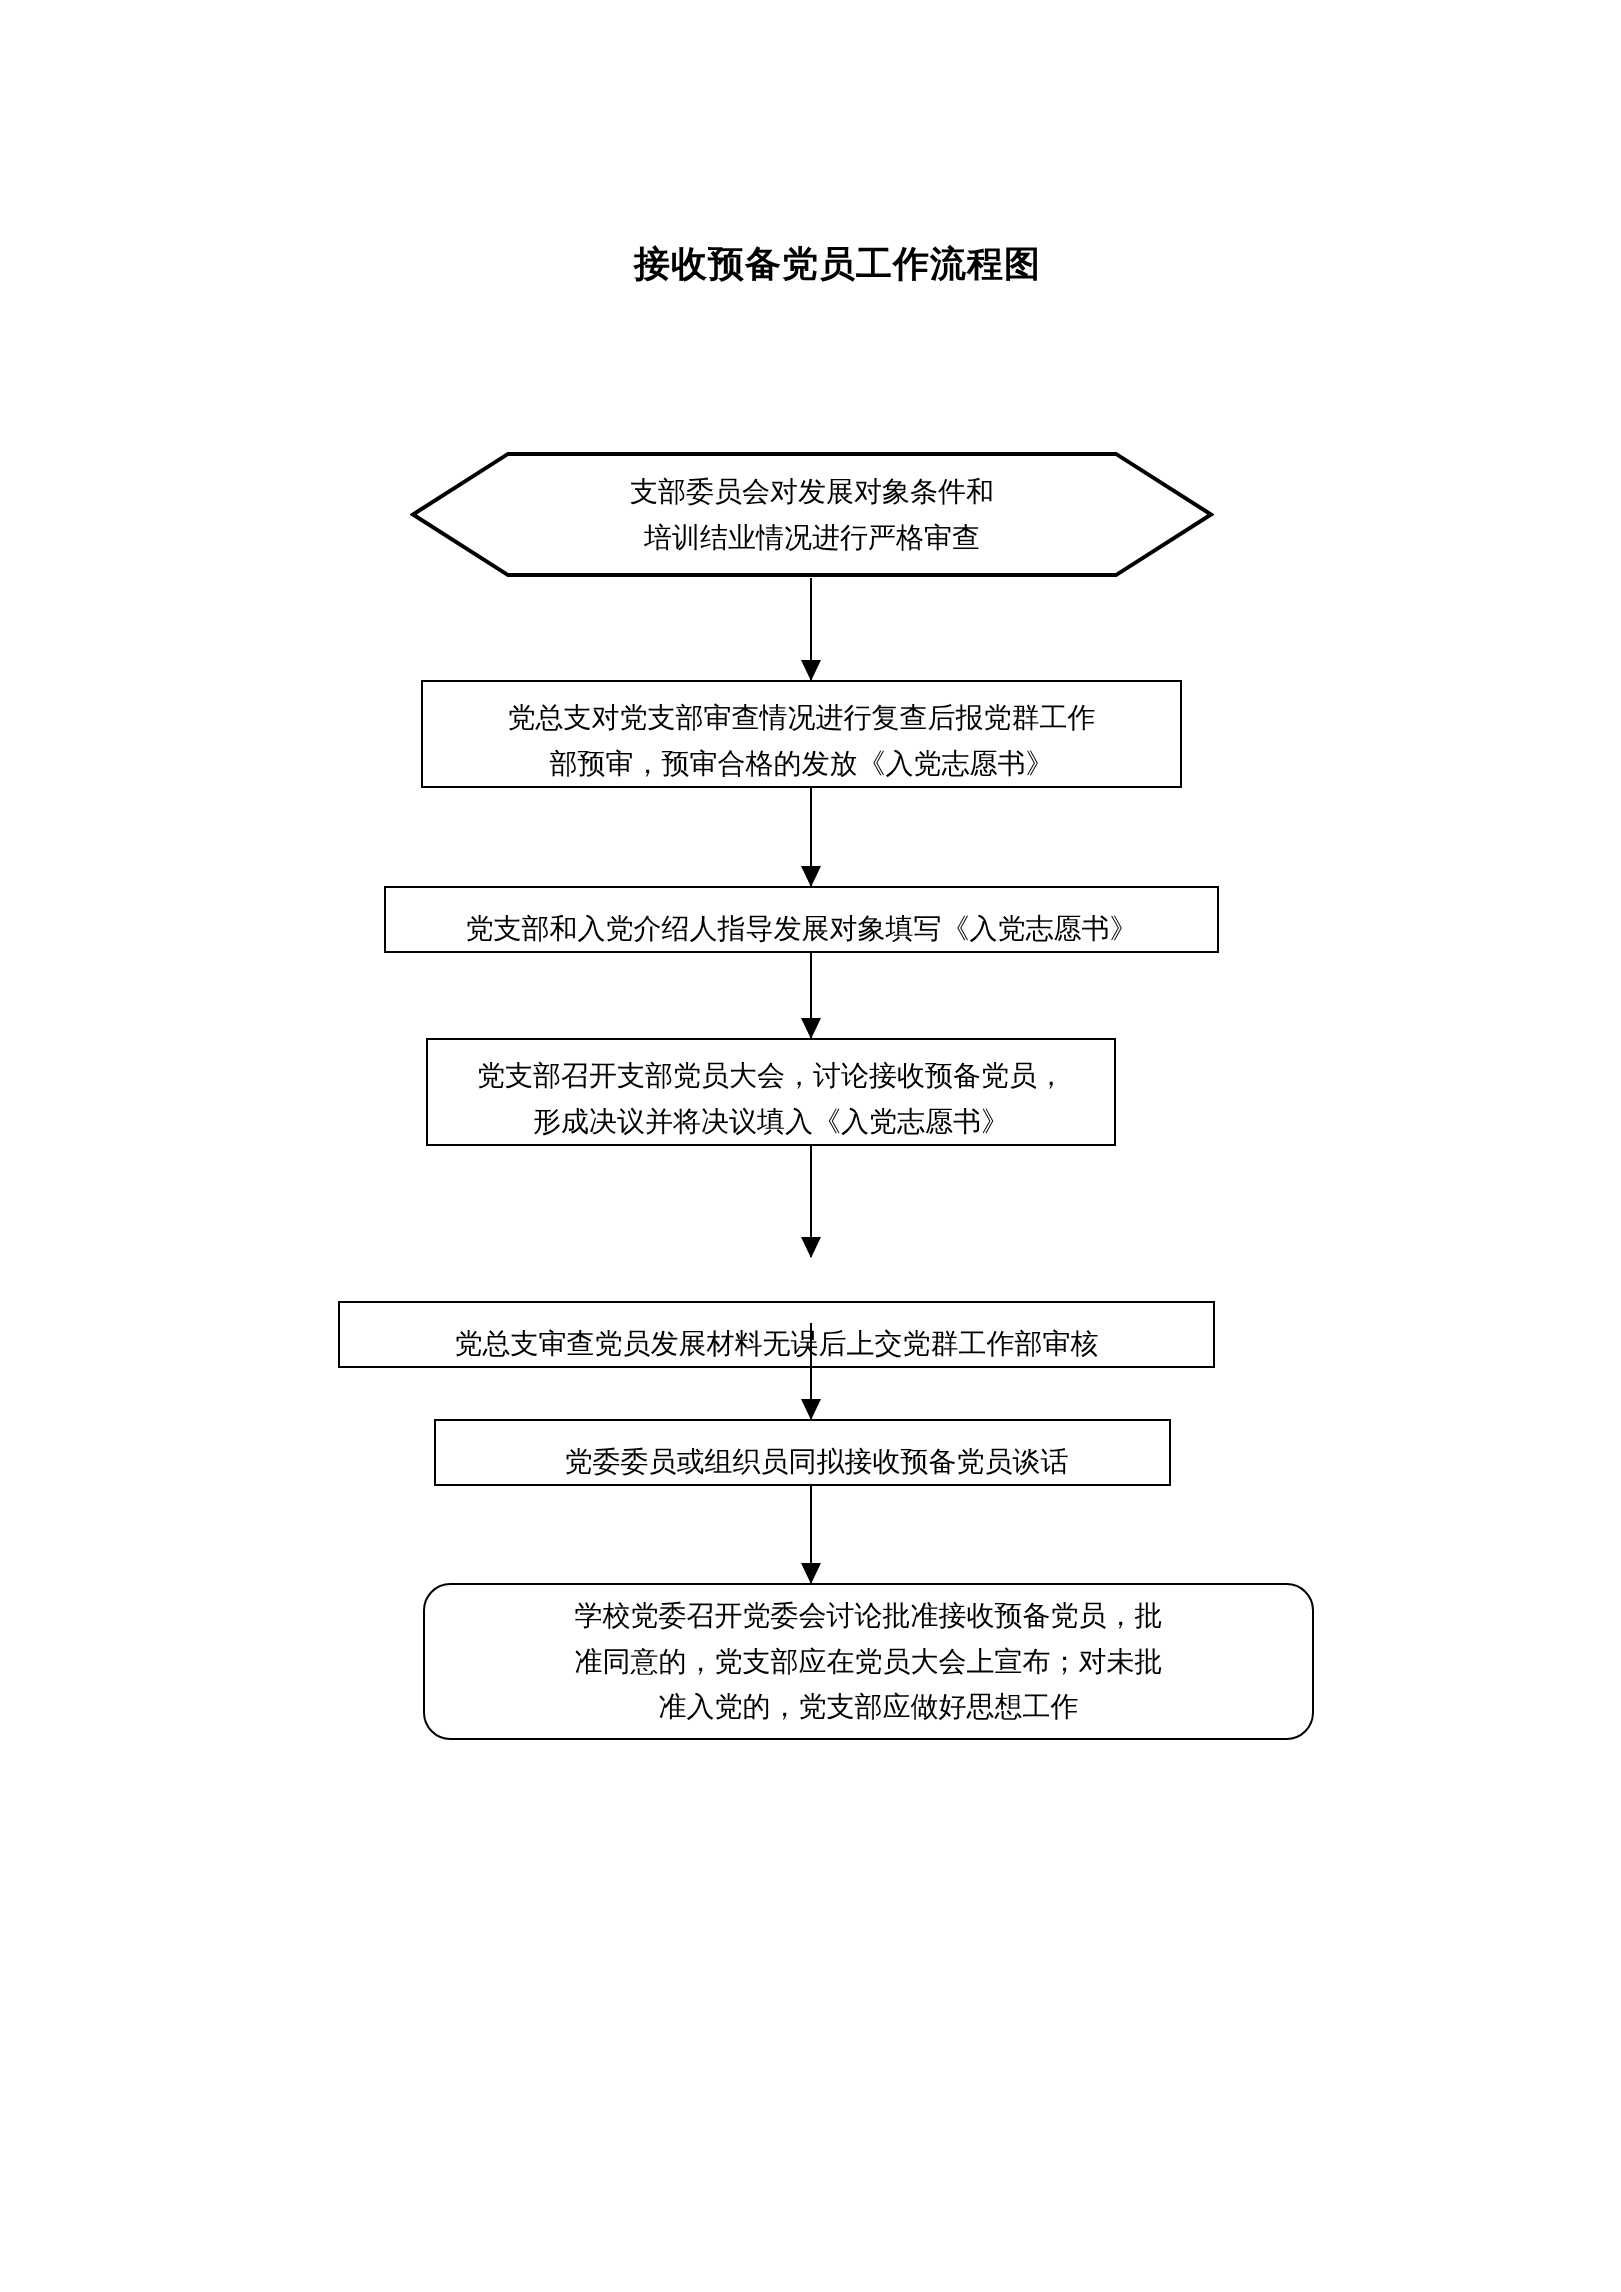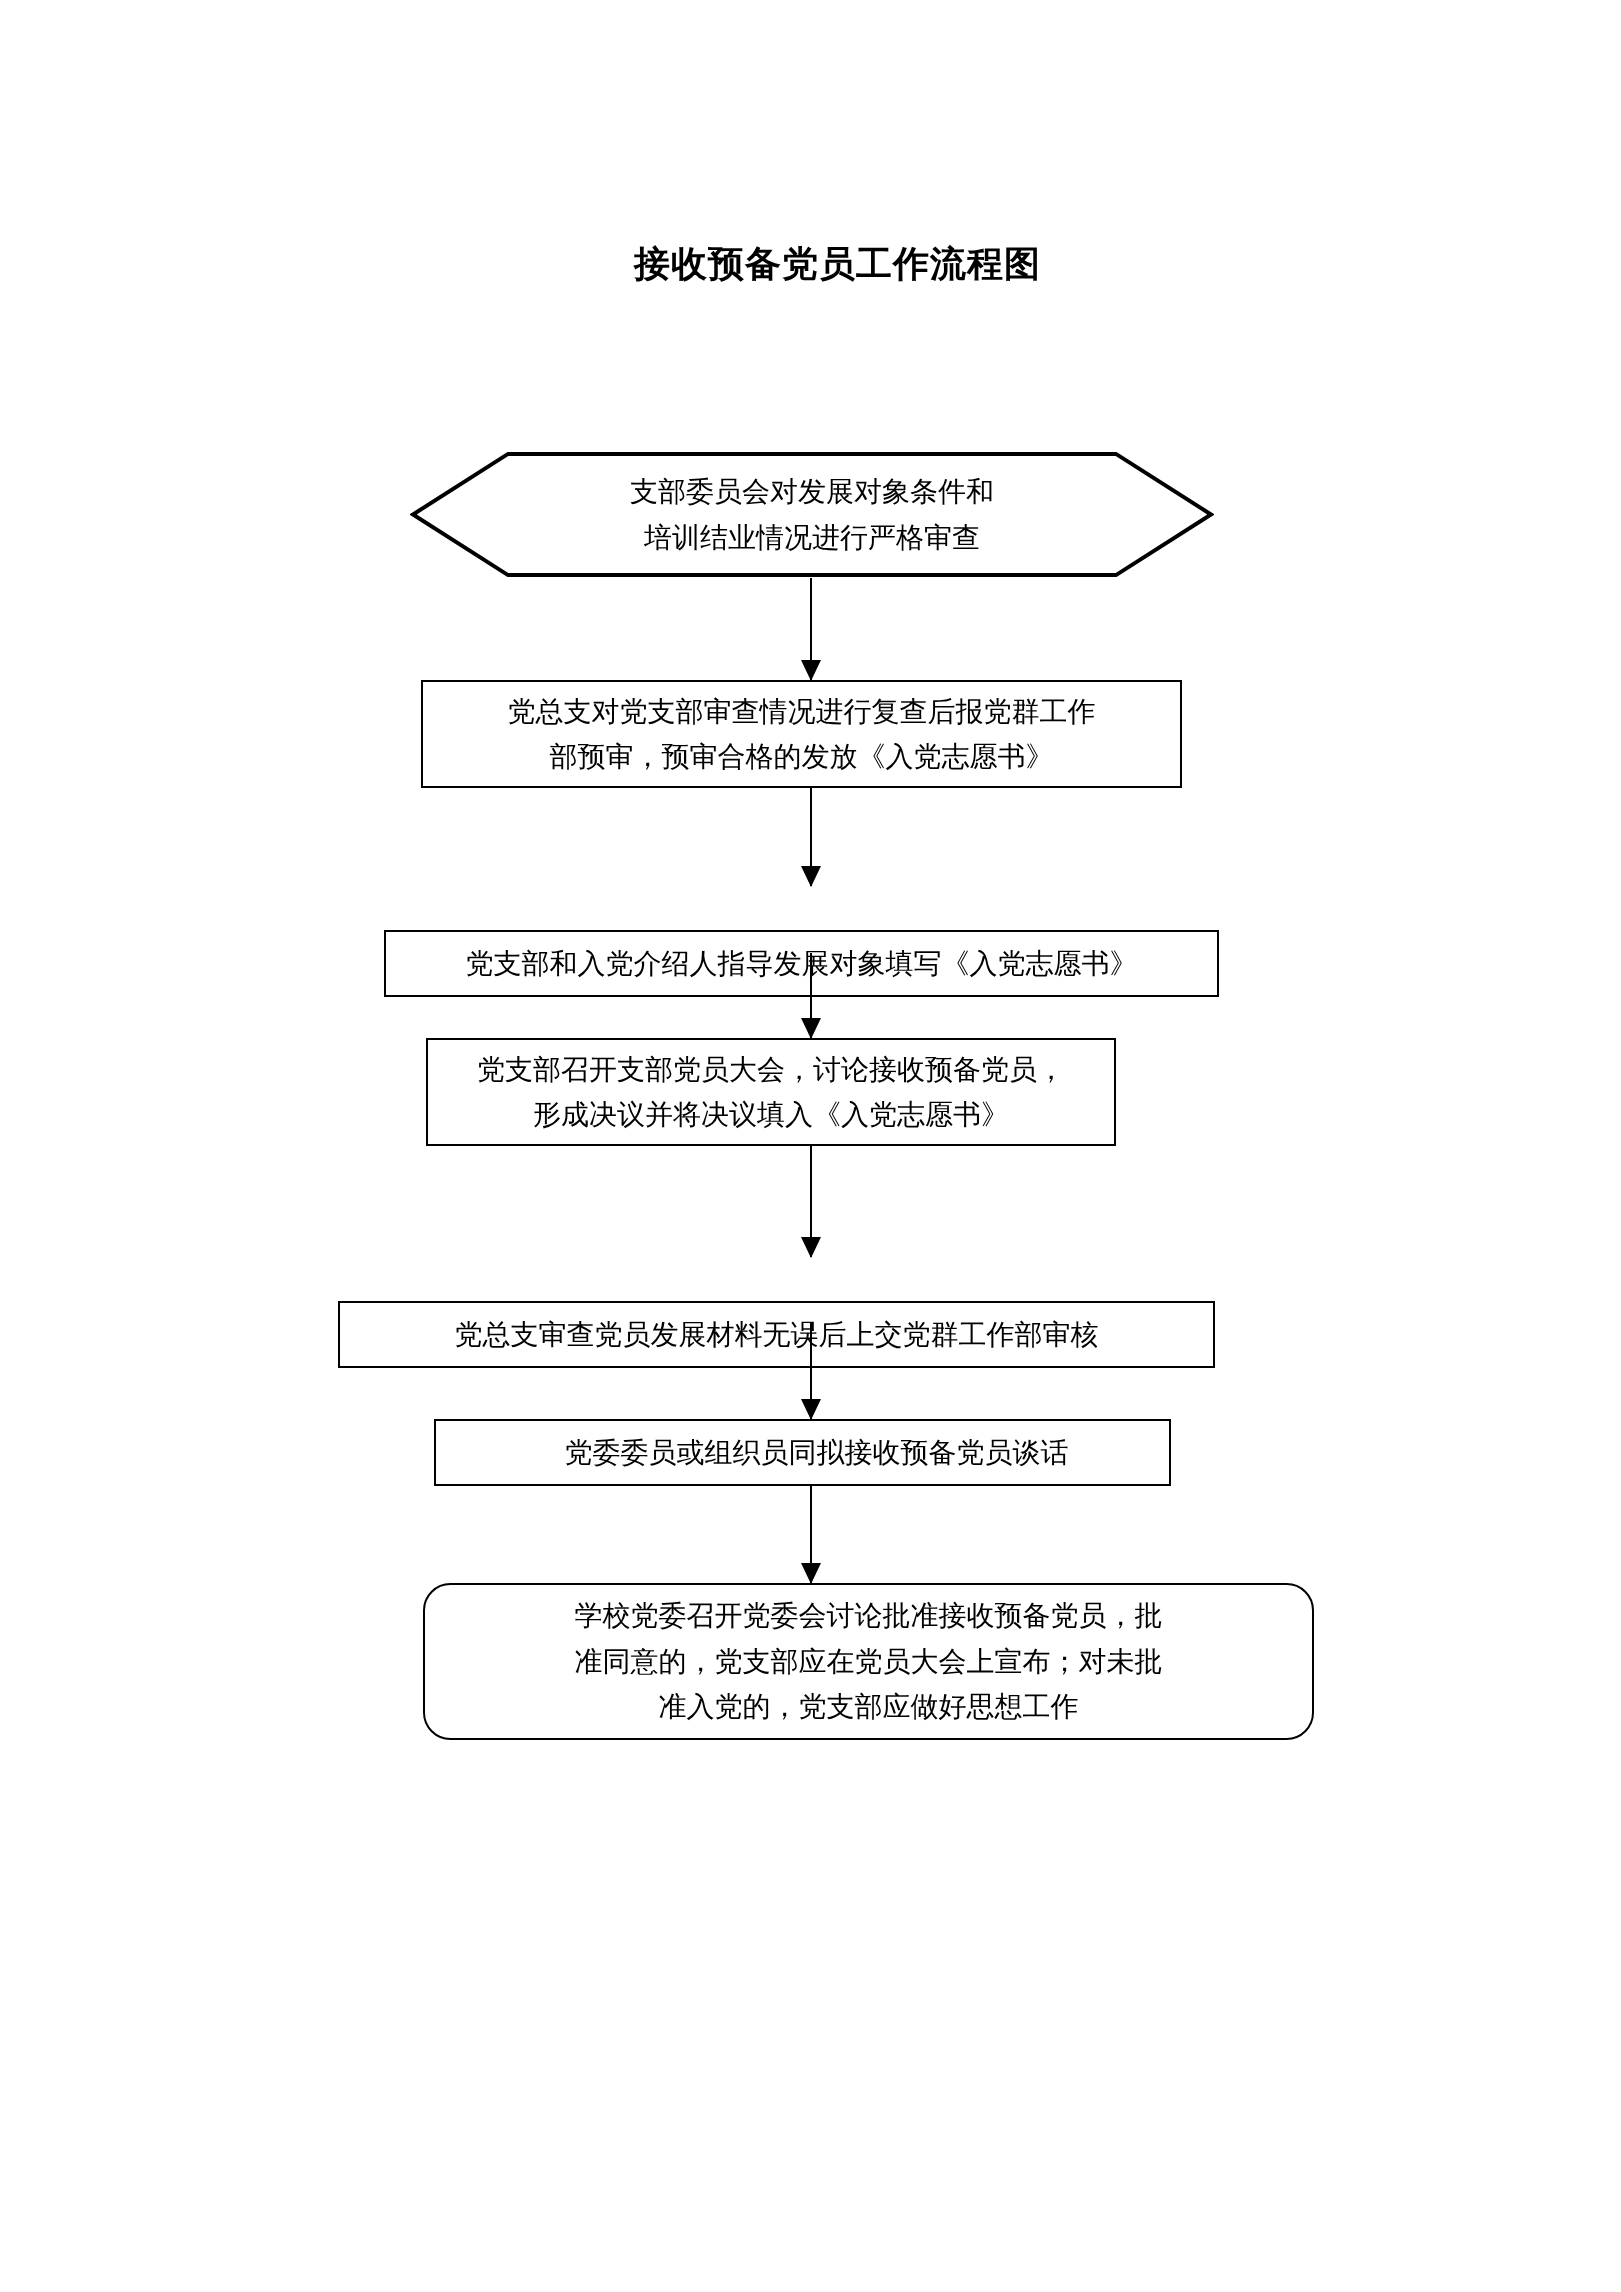--- a/index.html
+++ b/index.html
@@ -63,20 +63,21 @@
 
   .node .txt {
     display: block;
     white-space: pre-line;
     padding: 0 9.8px;
   }
 
   
   .node.rect {
     border: 2.9px solid #000000;
+    align-items: flex-end;
   }
 
   
   .node.rounded {
     border: 2.9px solid #000000;
     border-radius: 27.4px;
   }
 
   
   .node.hexagon {
@@ -137,21 +138,21 @@
 
     <div class="node rect" style="left:421px; top:680px; width:761px; height:108px;">
       <span class="txt">党总支对党支部审查情况进行复查后报党群工作
 部预审，预审合格的发放《入党志愿书》</span>
     </div>
 
     <div class="connector" style="top:788px; height:98px; margin-left:-1px;">
       <span class="head"></span>
     </div>
 
-    <div class="node rect" style="left:384px; top:886px; width:835px; height:67px;margin-top:44px;">
+    <div class="node rect" style="left:384px; top:886px; width:835px; height:67px;">
       <span class="txt">党支部和入党介绍人指导发展对象填写《入党志愿书》</span>
     </div>
 
     <div class="connector" style="top:953px; height:85px; margin-left:-1px;">
       <span class="head"></span>
     </div>
 
     <div class="node rect" style="left:426px; top:1038px; width:690px; height:108px;">
       <span class="txt">党支部召开支部党员大会，讨论接收预备党员，
 形成决议并将决议填入《入党志愿书》</span>

